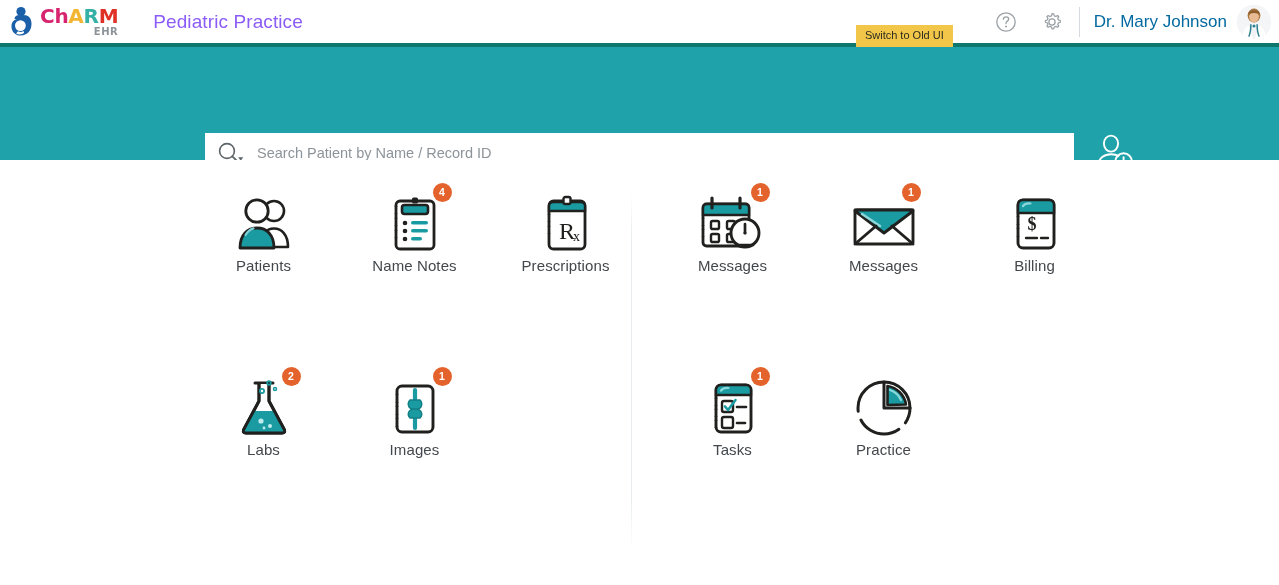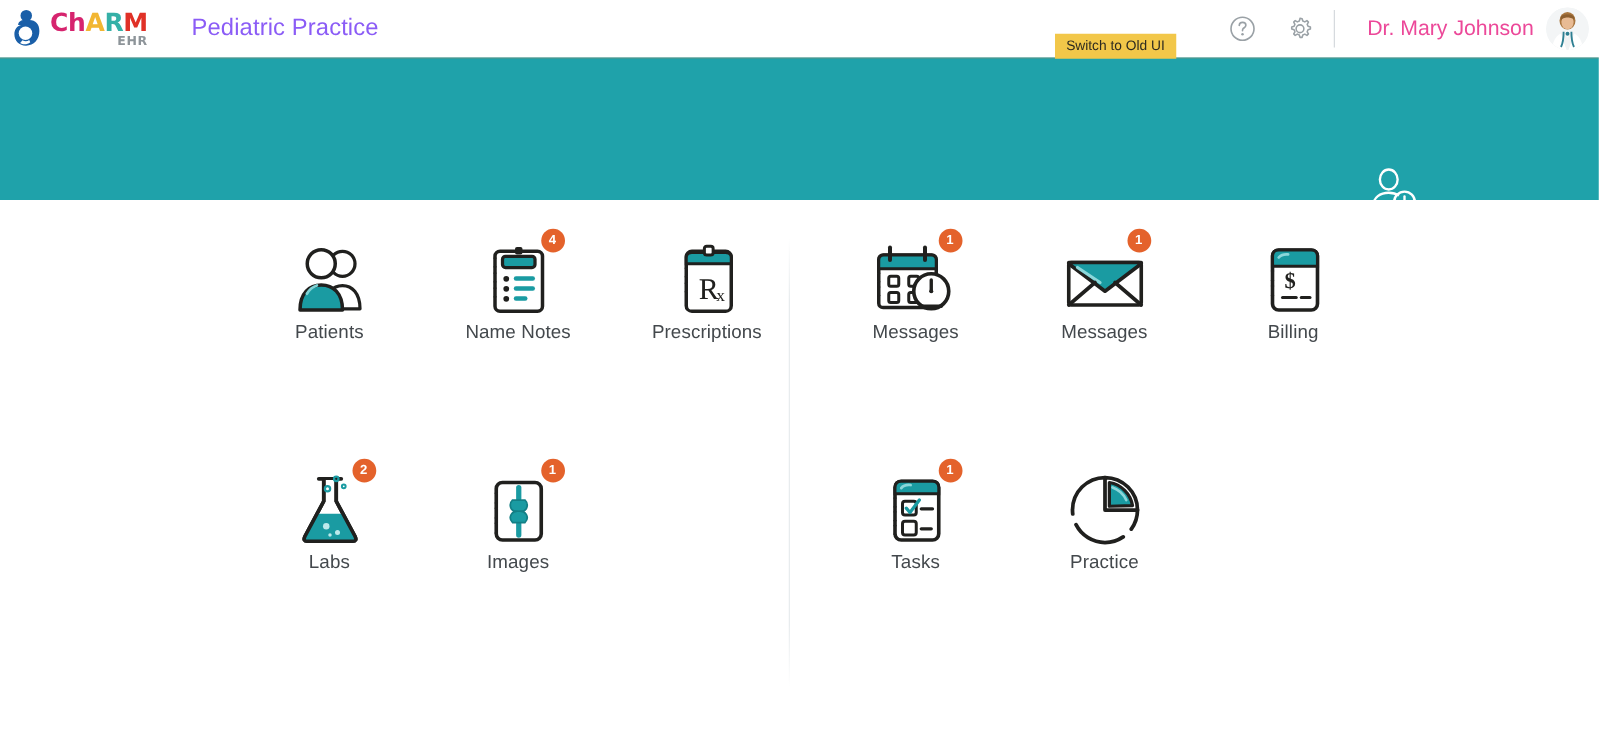--- a/index.html
+++ b/index.html
@@ -9,21 +9,21 @@
     background: #ffffff;
     font-family: "Liberation Sans", sans-serif;
     overflow: hidden;
   }
 
   
   #header {
     position: absolute; left: 0; top: 0;
     width: 1279px; height: 47px;
     background: #ffffff;
-    border-bottom: 1px solid #0f766e;
+    border-bottom: 4px solid #0f766e;
     display: flex; align-items: center;
   }
 
   #logo-block {
     display: flex; align-items: center;
     margin-left: 10px;
     height: 47px;
   }
   #logo-figure { width: 26px; height: 34px; flex: none; }
   #logo-wordmark {
@@ -82,23 +82,22 @@
   }
   #help-icon-btn { margin-left: 34px; }
   #gear-icon-btn { margin-left: 8px; }
   #hdr-divider {
     width: 1px; height: 30px;
     background: #d6dade;
     margin: 0 14px 0 8px;
   }
   #user-name {
     font-size: 17px;
-    color: #ec4899;
+    color: #0369a1;
     white-space: nowrap;
-    margin-left: 12px;
   }
   #avatar {
     width: 34px; height: 34px;
     margin-left: 10px;
     border-radius: 50%;
     overflow: hidden;
     flex: none;
     background: #eef2f4;
     cursor: pointer;
   }
@@ -256,20 +255,30 @@
         <path d="M20.1 19.3 C20.1 25.0 20.8 28.6 22.2 31.6" fill="none" stroke="#2e7f92" stroke-width="1.5"></path>
         <circle cx="17" cy="21.0" r="1.6" fill="#2e7f92"></circle>
       </svg>
     </div>
 
   </div>
 </div>
 
 <div id="search-banner">
 
+  <div id="search-box">
+    <div id="search-icon-wrap">
+      <svg width="30" height="26" viewBox="0 0 30 26">
+        <circle cx="12" cy="11" r="7.4" fill="none" stroke="#5d6468" stroke-width="1.6"></circle>
+        <line x1="17.3" y1="16.3" x2="22.2" y2="21.2" stroke="#5d6468" stroke-width="1.8" stroke-linecap="round"></line>
+        <path d="M23.2 17.2 l5.0 0 -2.5 3.6 z" fill="#5d6468"></path>
+      </svg>
+    </div>
+    <input id="search-input" type="text" placeholder="Search Patient by Name / Record ID" style="">
+  </div>
 
   <div id="add-patient-btn">
     <svg width="44" height="44" viewBox="0 0 44 44">
       <g fill="none" stroke="#ffffff" stroke-width="1.9">
         <ellipse cx="18" cy="12.6" rx="7.1" ry="8.0"></ellipse>
         <path d="M5.6 33.8 C5.6 27.0 11.2 23.2 18 23.2 C21.2 23.2 24.0 24.0 26.2 25.4"></path>
         <circle cx="30.6" cy="30.6" r="8.3"></circle>
         <line x1="30.6" y1="26.2" x2="30.6" y2="35.0" stroke-linecap="round"></line>
         <line x1="26.2" y1="30.6" x2="35.0" y2="30.6" stroke-linecap="round"></line>
       </g>

